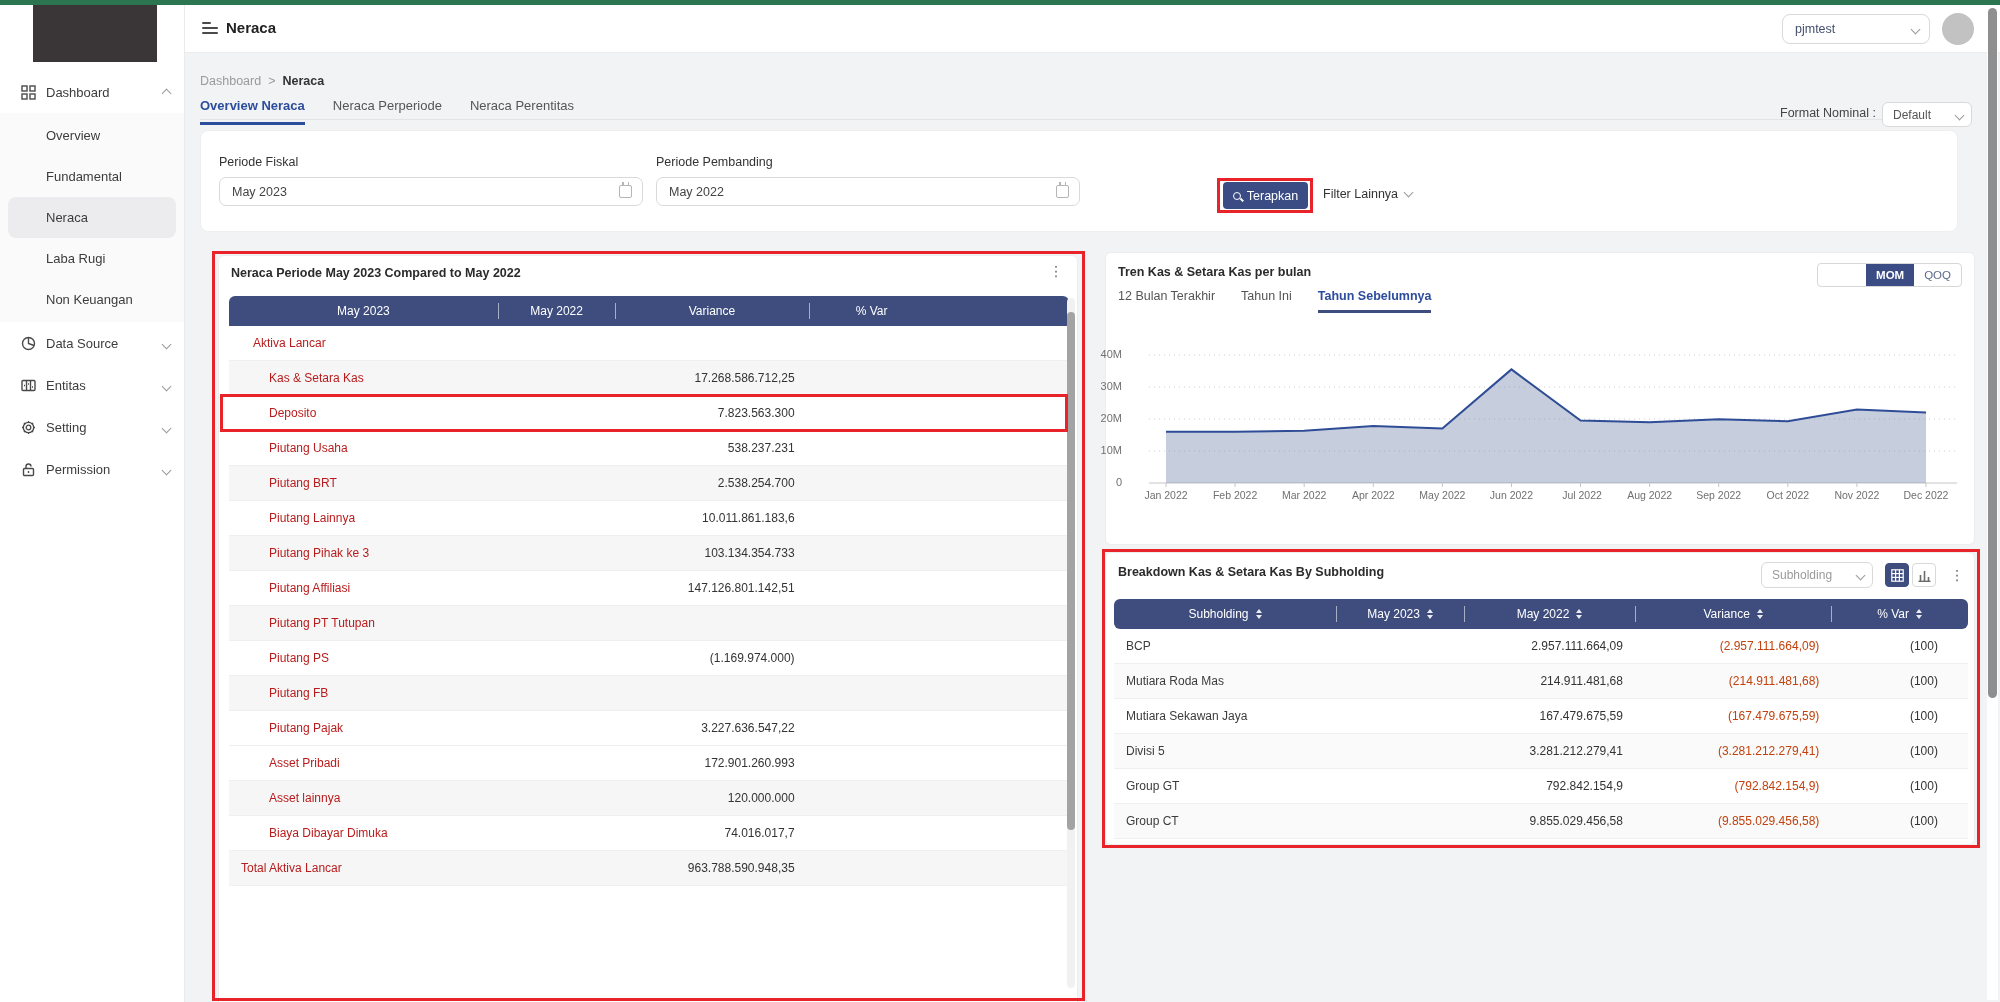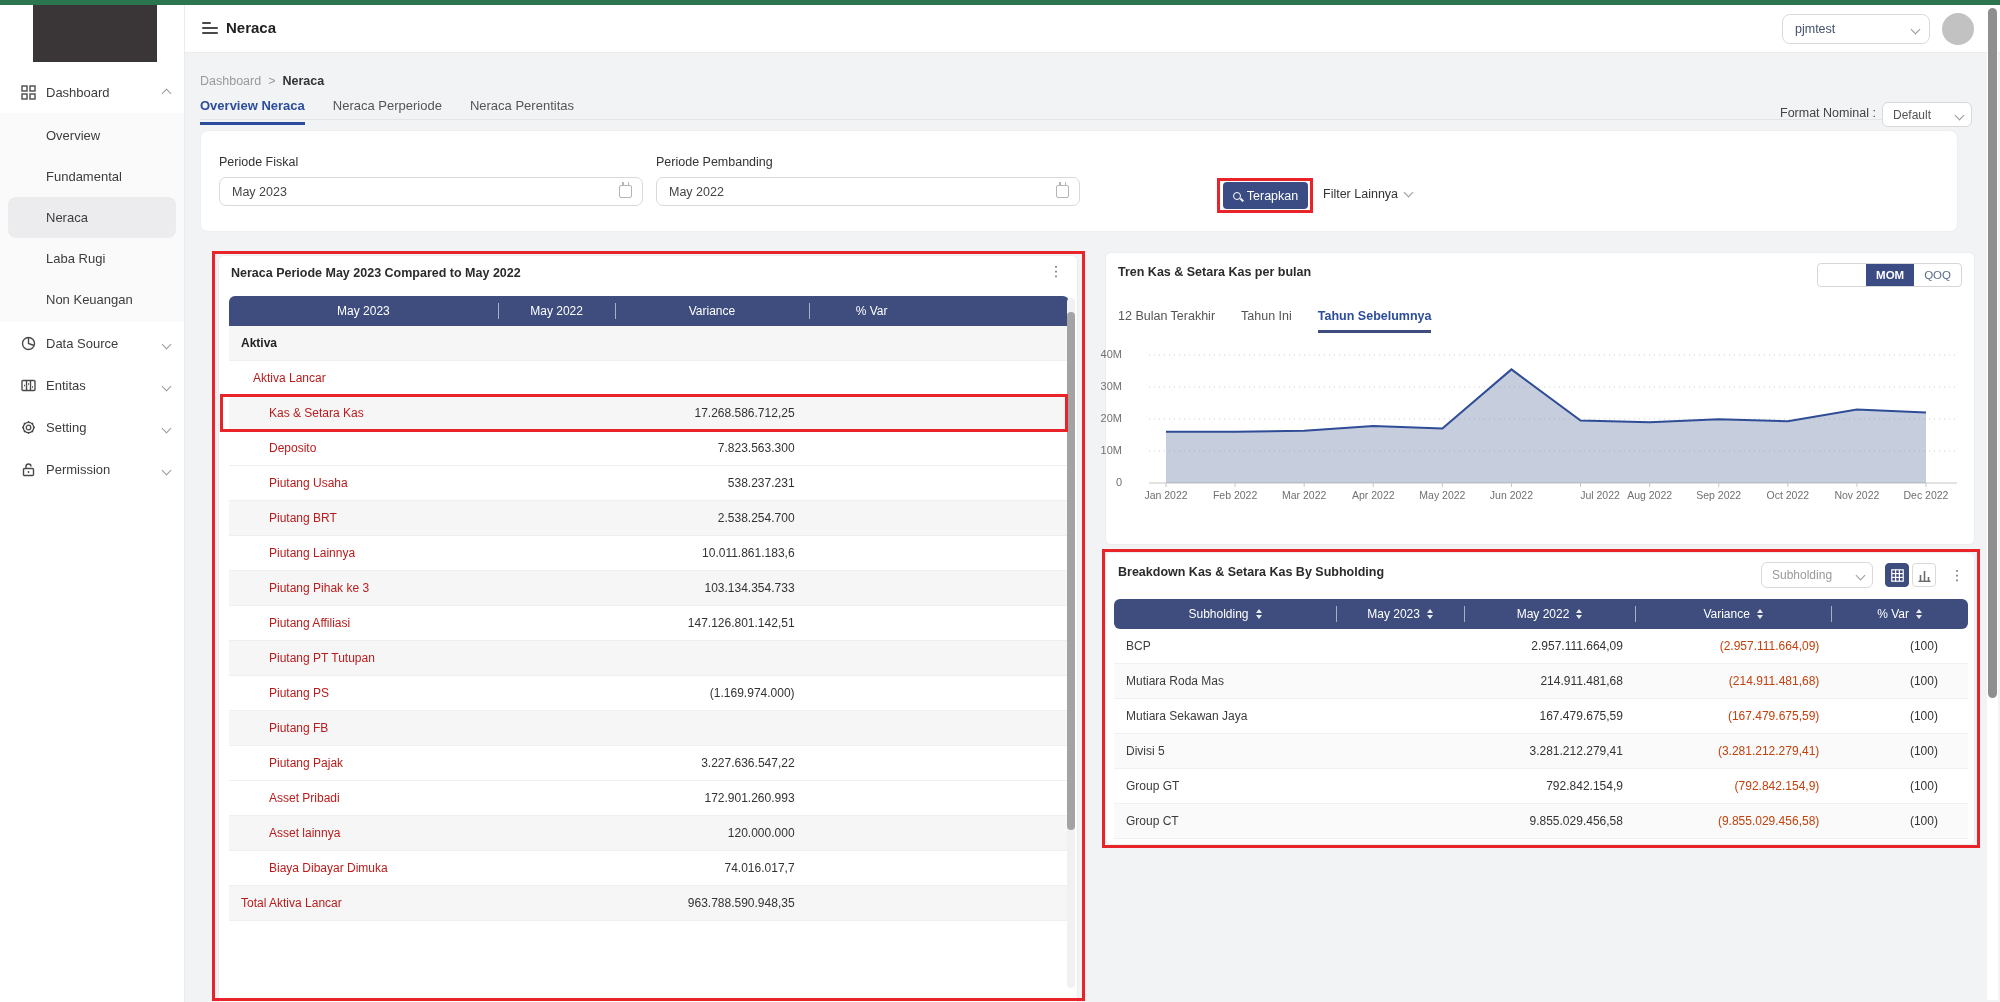--- a/index.html
+++ b/index.html
@@ -91,21 +91,21 @@
   .ind0{padding-left:12px;} .ind1{padding-left:24px;} .ind2{padding-left:40px;}
   .l-scroll{position:absolute;right:2px;top:42px;width:8px;height:690px;border-radius:4px;background:#f1f1f1;}
   .l-thumb{position:absolute;left:0;top:14px;width:8px;height:518px;border-radius:4px;background:#a3a3a3;cursor:grab;}
 
   
   .trend-card{left:1105px;top:252px;width:870px;height:293px;}
   .trend-card .card-title{position:absolute;left:12px;top:12px;}
   .seg{position:absolute;right:12px;top:10px;height:24px;display:flex;border:1px solid #d7d7d7;border-radius:4px;overflow:hidden;background:#fff;}
   .seg .opt{padding:0 10px;font-size:11.5px;display:flex;align-items:center;color:#5a6b8c;cursor:pointer;}
   .seg .opt.active{background:#3b4c85;color:#fff;font-weight:bold;margin-left:48px;}
-  .sub-tabs{position:absolute;left:12px;top:56px;display:flex;gap:26px;}
+  .sub-tabs{position:absolute;left:12px;top:36px;display:flex;gap:26px;}
   .sub-tab{font-size:12.5px;color:#555;padding-bottom:7px;cursor:pointer;}
   .sub-tab.active{color:#2c4c9c;font-weight:bold;border-bottom:3px solid #3e4d7e;}
   .chart-wrap{position:absolute;left:-20px;top:90px;width:880px;height:170px;}
   .chart-wrap svg{position:absolute;left:43px;top:0;}
   .ylab{position:absolute;left:0;width:36px;text-align:right;font-size:11px;color:#707070;}
   .xlab{position:absolute;top:146px;width:70px;text-align:center;font-size:10.5px;color:#707070;}
   .gridline{stroke:#cfcfcf;stroke-width:1;stroke-dasharray:1 4;}
   .axisline{stroke:#c6c6c6;stroke-width:1;}
   .tickmark{stroke:#c6c6c6;stroke-width:1;}
   .area-fill{fill:rgba(120,136,175,.42);stroke:none;}
@@ -303,24 +303,20 @@
     <div class="kebab">⋮</div>
 
     <div class="ltable">
       <div class="thead">
         <div class="hc">May 2023</div>
         <div class="hc">May 2022</div>
         <div class="hc">Variance</div>
         <div class="hc">% Var</div>
       </div>
 
-      <div class="trow alt">
-        <div class="lbl b ind0">Aktiva</div>
-        <div class="val"></div>
-      </div>
       <div class="trow">
         <div class="lbl ind1">Aktiva Lancar</div>
         <div class="val"></div>
       </div>
       <div class="trow alt">
         <div class="lbl ind2">Kas &amp; Setara Kas</div>
         <div class="val">17.268.586.712,25</div>
       </div>
       <div class="trow">
         <div class="lbl ind2">Deposito</div>
@@ -428,21 +424,21 @@
           <line x1="727.909090909091" x2="727.909090909091" y1="140" y2="144" class="tickmark"></line>
           <line x1="797" x2="797" y1="140" y2="144" class="tickmark"></line>
         </svg>
       <div id="xlabels">
           <div class="xlab" style="left: 45px;">Jan 2022</div>
           <div class="xlab" style="left: 114.091px;">Feb 2022</div>
           <div class="xlab" style="left: 183.182px;">Mar 2022</div>
           <div class="xlab" style="left: 252.273px;">Apr 2022</div>
           <div class="xlab" style="left: 321.364px;">May 2022</div>
           <div class="xlab" style="left: 390.455px;">Jun 2022</div>
-          <div class="xlab" style="left: 479px; text-align: center;">Jul 2022</div>
+          <div class="xlab" style="left: 461px; text-align: center;">Jul 2022</div>
           <div class="xlab" style="left: 528.636px;">Aug 2022</div>
           <div class="xlab" style="left: 597.727px;">Sep 2022</div>
           <div class="xlab" style="left: 666.818px;">Oct 2022</div>
           <div class="xlab" style="left: 735.909px;">Nov 2022</div>
           <div class="xlab" style="left: 805px;">Dec 2022</div>
         </div>
 
       <div class="navband">
         <svg id="nav-svg" width="822" height="24">
             <polyline points="6,13.32 79.63636363636364,13.32 153.27272727272728,13.176 226.90909090909093,12.456 300.54545454545456,12.84 374.1818181818182,3.960000000000001 447.81818181818187,11.64 521.4545454545455,11.88 595.0909090909091,11.448 668.7272727272727,11.736 742.3636363636364,9.96 816,10.440000000000001" class="nav-line"></polyline>

